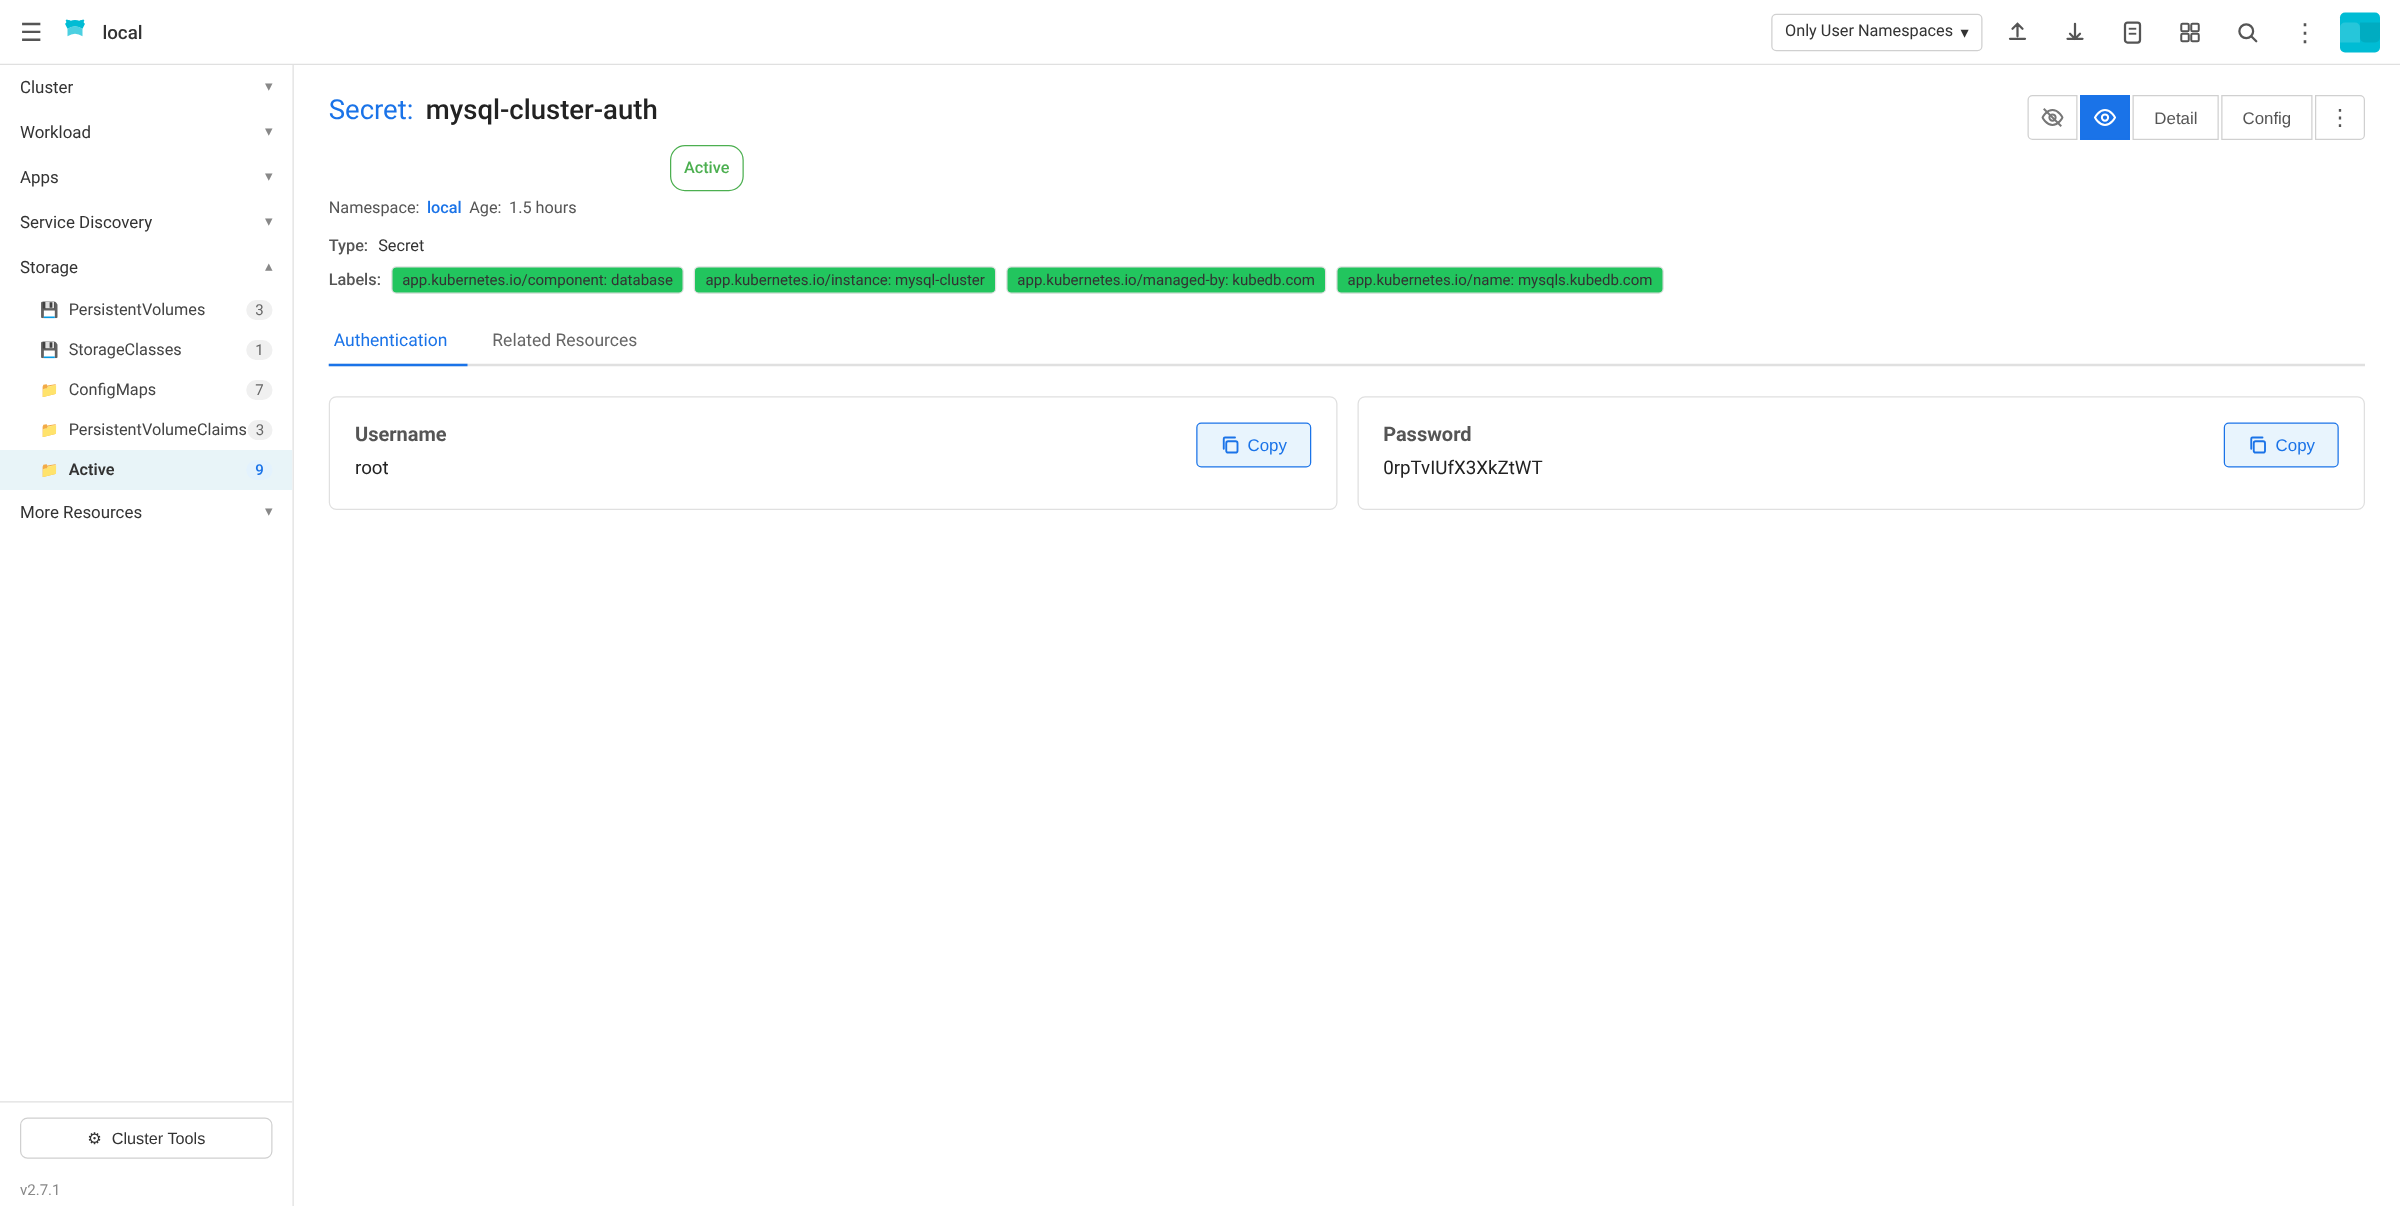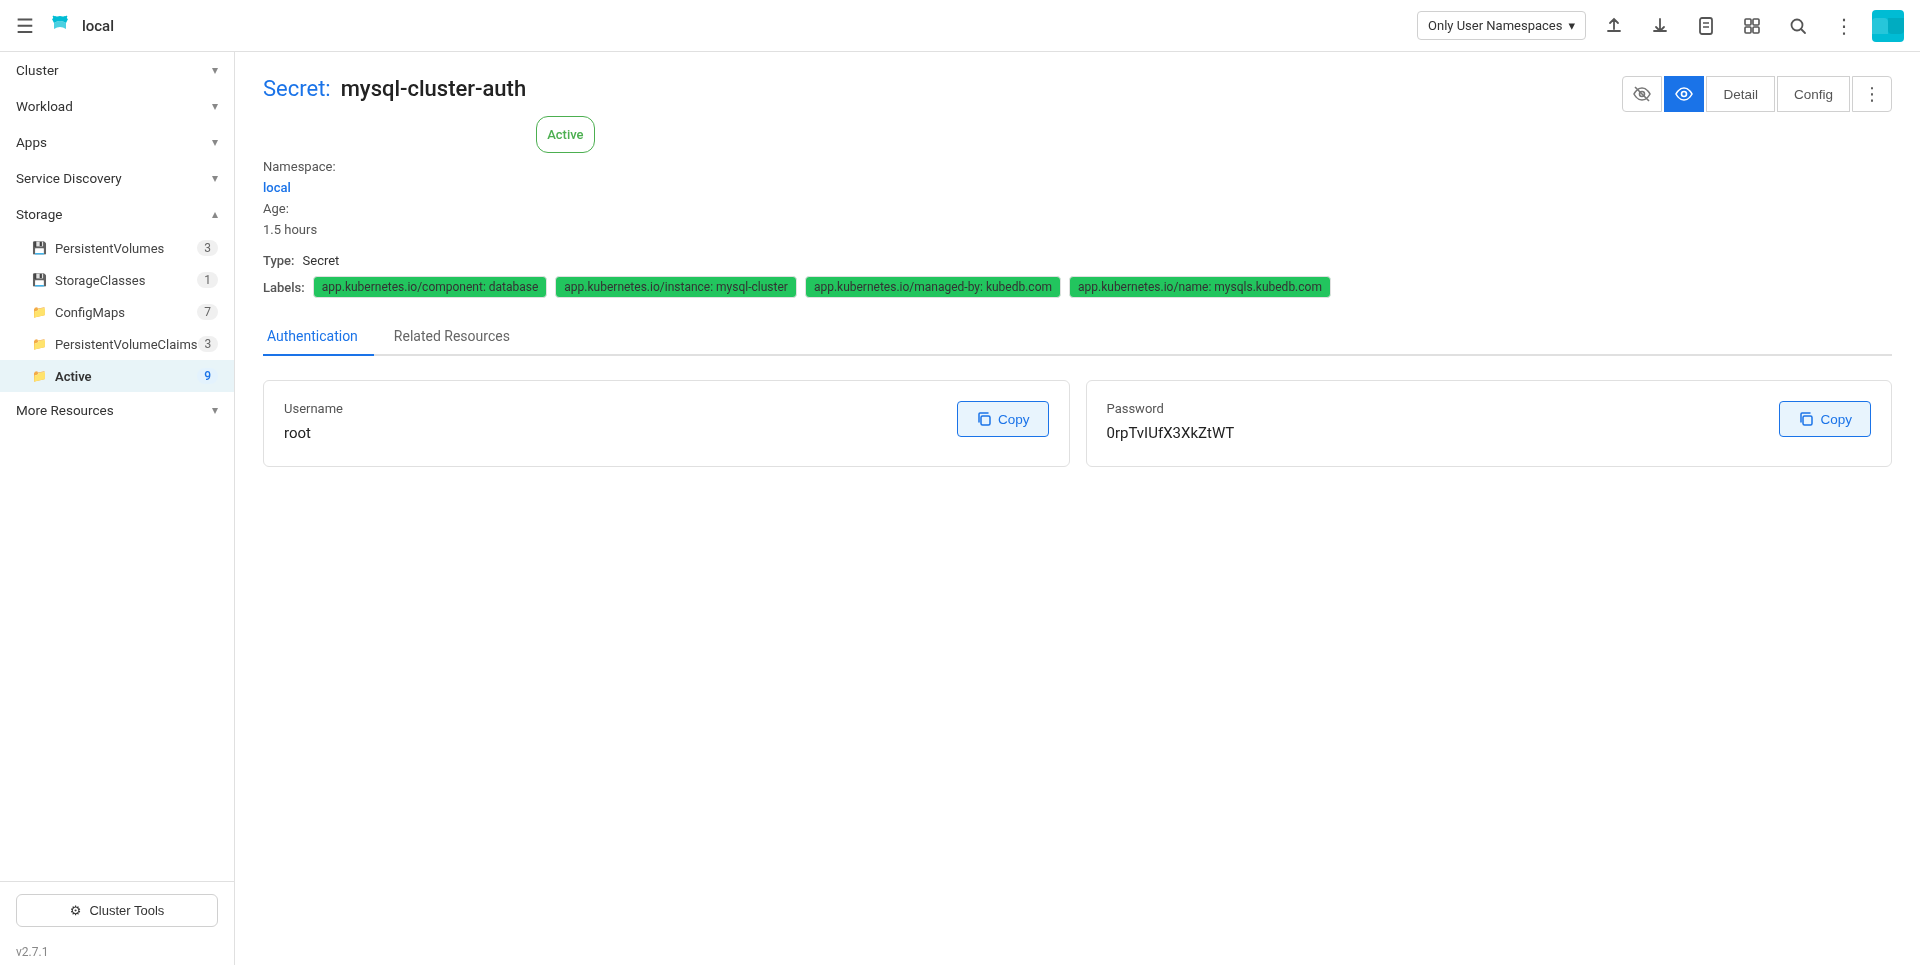--- a/index.html
+++ b/index.html
@@ -22,21 +22,21 @@
     .user-avatar { width: 32px; height: 32px; background: #00bcd4; border-radius: 4px; display: flex; align-items: center; justify-content: center; }
 
     
     .layout { display: flex; flex: 1; overflow: hidden; }
 
     
     .sidebar {
       width: 235px; flex-shrink: 0; border-right: 1px solid #e0e0e0; display: flex; flex-direction: column; overflow-y: auto; background: #fff; position: relative;
     }
     .sidebar-item {
-      display: flex; align-items: center; padding: 10px 16px; cursor: pointer; font-size: 13.5px; color: #333; justify-content: space-between;
+      display: flex; align-items: flex-start; padding: 10px 16px; cursor: pointer; font-size: 13.5px; color: #333; justify-content: space-between;
     }
     .sidebar-item-left { display: flex; align-items: center; gap: 8px; }
     .sidebar-item-label { font-size: 13.5px; }
     .sidebar-item-count { font-size: 12px; color: #666; background: #f0f0f0; border-radius: 10px; padding: 1px 7px; }
     .sidebar-item-active-count { font-size: 12px; color: #1a73e8; background: #e3f2fd; border-radius: 10px; padding: 1px 7px; }
     .chevron { font-size: 12px; color: #888; }
     .sidebar-section-item { padding: 8px 16px 8px 32px; display: flex; align-items: center; justify-content: space-between; cursor: pointer; font-size: 13px; color: #444; }
     .sidebar-section-item.active-item { background: #e8f4f8; color: #333; font-weight: 500; }
     .sidebar-bottom { margin-top: auto; padding: 12px 16px; border-top: 1px solid #e0e0e0; }
     .cluster-tools-btn {
@@ -47,21 +47,21 @@
     
     .main-content { flex: 1; overflow-y: auto; padding: 24px 28px; background: #fff; }
 
     
     .page-header { display: flex; align-items: flex-start; justify-content: space-between; margin-bottom: 16px; }
     .page-title-area { }
     .page-title { display: flex; align-items: flex-start; gap: 10px; margin-bottom: 6px; }
     .page-title-type { color: #1a73e8; font-size: 22px; font-weight: 400; }
     .page-title-name { font-size: 22px; font-weight: 500; color: #222; }
     .active-badge { border: 1.5px solid #4caf50; border-radius: 12px; padding: 10px 10px; font-size: 13px; color: #4caf50; font-weight: 500; margin-top: 40px; }
-    .page-meta { font-size: 13px; color: #555; display: flex; gap: 6px; flex-direction: column; }
+    .page-meta { font-size: 13px; color: #555; display: flex; gap: 6px; }
     .namespace-link { color: #1a73e8; font-weight: 500; cursor: pointer; }
 
     
     .action-buttons { display: flex; align-items: center; gap: 2px; }
     .action-btn {
       height: 36px; padding: 0 16px; border: 1px solid #d0d0d0; background: #fff; cursor: pointer; font-size: 13.5px; color: #555; display: flex; align-items: center; gap: 6px;
     }
     .action-btn:first-child { border-radius: 4px 0 0 4px; }
     .action-btn.active { background: #1a73e8; color: #fff; border-color: #1a73e8; }
     .action-btn:last-child { border-radius: 0 4px 4px 0; padding: 0 10px; }
@@ -78,21 +78,21 @@
       padding: 10px 16px 10px 4px; font-size: 14px; color: #666; cursor: pointer; border-bottom: 2px solid transparent; margin-bottom: -2px; margin-right: 16px;
     }
     .tab.active { color: #1a73e8; border-bottom-color: #1a73e8; font-weight: 400; }
 
     
     .secret-cards { display: flex; gap: 16px; }
     .secret-card {
       flex: 1; border: 1px solid #e0e0e0; border-radius: 6px; padding: 20px 20px 24px 20px; display: flex; align-items: flex-start; justify-content: space-between;
     }
     .secret-card-content { }
-    .secret-card-label { font-size: 13px; color: #555; margin-bottom: 8px; font-weight: 400; }
+    .secret-card-label { font-size: 16px; color: #555; margin-bottom: 8px; font-weight: 700; }
     .secret-card-value { font-size: 15px; color: #222; font-weight: 400; }
     .copy-btn {
       display: flex; align-items: center; gap: 6px; padding: 8px 18px; border: 1.5px solid #1a73e8; border-radius: 4px; background: #e8f4fd; color: #1a73e8; cursor: pointer; font-size: 13.5px; white-space: nowrap; height: 36px;
     }
 
     
     .type-row { display: flex; align-items: center; gap: 8px; margin-bottom: 8px; }
   </style>
 </head>
 <body>

